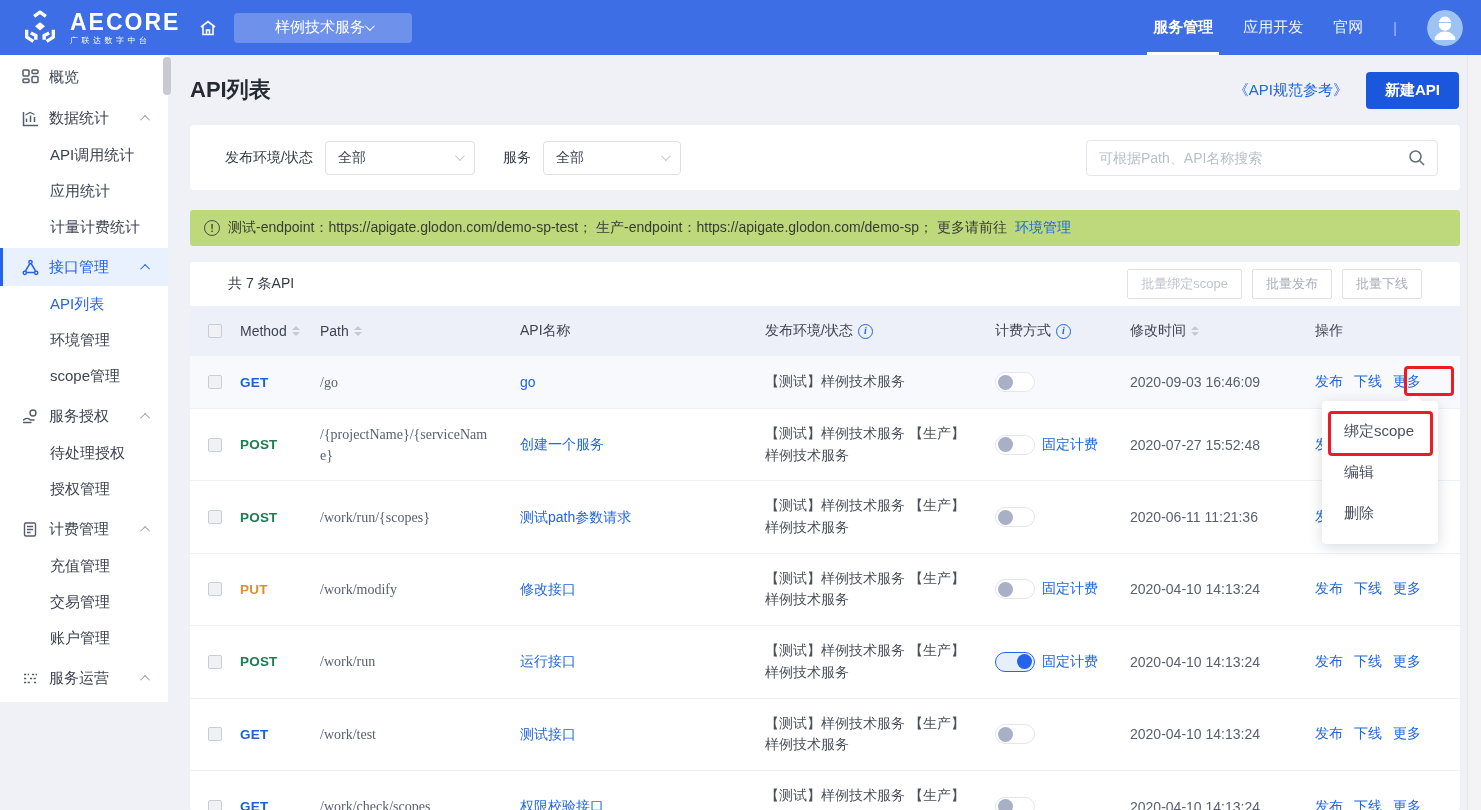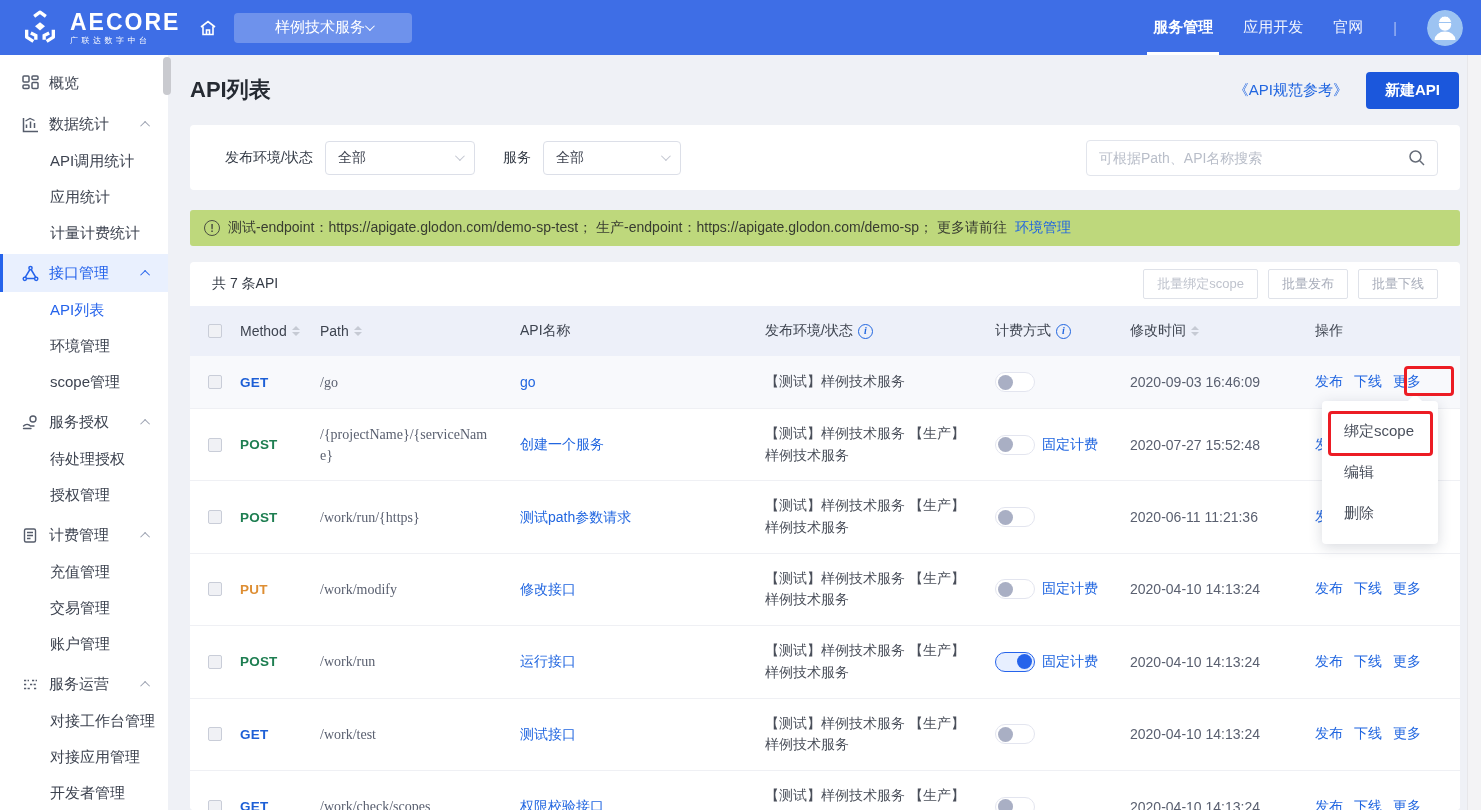--- a/index.html
+++ b/index.html
@@ -21,21 +21,21 @@
   .chev.down{transform:rotate(45deg) translateY(-2px);}
   .chev.up{transform:rotate(-135deg) translateY(-2px);}
   .top-right{margin-left:auto;display:flex;align-items:center;gap:30px;}
   .top-nav{position:relative;color:rgba(255,255,255,.92);font-size:15px;height:55px;display:flex;align-items:center;cursor:pointer;}
   .top-nav.active{font-weight:bold;color:#fff;}
   .top-nav.active::after{content:"";position:absolute;left:-6px;right:-6px;bottom:0;height:3px;background:#fff;}
   .top-divider{color:rgba(255,255,255,.55);font-size:14px;}
   .avatar{width:36px;height:36px;border-radius:50%;overflow:hidden;cursor:pointer;}
 
   
-  .sidebar{position:absolute;left:0;top:55px;width:168px;height:755px;background:#fff;padding-top:6px;overflow:hidden;z-index:10;}
+  .sidebar{position:absolute;left:0;top:55px;width:168px;height:647px;background:#fff;overflow:hidden;z-index:10;}
   .side-top{position:relative;height:38px;display:flex;align-items:center;gap:10px;padding-left:22px;
     font-size:15px;color:#3D4350;cursor:pointer;margin-top:3px;}
   .side-top .arrow{position:absolute;right:18px;color:#9BA1B0;}
   .side-top.active{background:#E9F0FE;color:#2563EB;}
   .side-top.active::before{content:"";position:absolute;left:0;top:0;bottom:0;width:3px;background:#2563EB;}
   .side-ic{width:17px;height:17px;flex:0 0 17px;display:flex;}
   .side-sub{height:36px;display:flex;align-items:center;padding-left:50px;font-size:15px;color:#3D4350;cursor:pointer;}
   .side-sub.active{color:#2563EB;}
   .side-thumb{position:absolute;left:163px;top:57px;width:8px;height:38px;background:#C9CACF;border-radius:4px;z-index:15;}
 
@@ -63,21 +63,21 @@
 
   .banner{width:1270px;height:36px;background:#BED87C;border-radius:3px;margin-top:20px;display:flex;
     align-items:center;padding:0 14px;font-size:14px;color:#383C30;gap:8px;}
   .bang{width:16px;height:16px;border:1.4px solid #4A4E42;border-radius:50%;flex:0 0 16px;
     font:bold 11px/14px "Liberation Sans",sans-serif;text-align:center;color:#4A4E42;}
   .bang::after{content:"!";}
   .banner a{color:#2166E0;}
 
   
   .table-card{width:1270px;height:548px;background:#fff;border-radius:4px;margin-top:16px;overflow:hidden;position:relative;}
-  .t-toolbar{height:44px;display:flex;align-items:center;padding:0 22px;}
+  .t-toolbar{height:44px;display:flex;align-items:center;padding:0 38px;}
   .t-summary{font-size:14px;color:#333A45;}
   .t-btns{margin-left:auto;display:flex;gap:10px;}
   .btn-ghost{height:30px;padding:0 13px;background:#fff;border:1px solid #DFE2E9;border-radius:2px;
     font-size:13px;color:#A8ADBA;display:flex;align-items:center;cursor:pointer;font-family:inherit;}
   .btn-ghost.lighter{color:#BFC3CD;}
 
   .thead{display:flex;align-items:center;height:50px;background:#EDF0F9;font-size:14px;color:#3E4450;}
   .cell{padding-right:12px;display:flex;align-items:center;}
   .col-check{width:50px;justify-content:center;padding-right:0;}
   .col-method{width:80px;}
@@ -412,21 +412,21 @@
         </div>
 
         <div class="trow">
           <div class="cell col-check">
             <span class="cb"></span>
           </div>
           <div class="cell col-method">
             <span class="method m-POST">POST</span>
           </div>
           <div class="cell col-path">
-            <span class="path-txt">/work/run/{https}</span>
+            <span class="path-txt">/work/run/{scopes}</span>
           </div>
           <div class="cell col-name">
             <a class="name-link">测试path参数请求</a>
           </div>
           <div class="cell col-env">
             <span class="env-txt">【测试】样例技术服务 【生产】样例技术服务</span>
           </div>
           <div class="cell col-bill">
             <span class="toggle">
               <span class="knob"></span>

